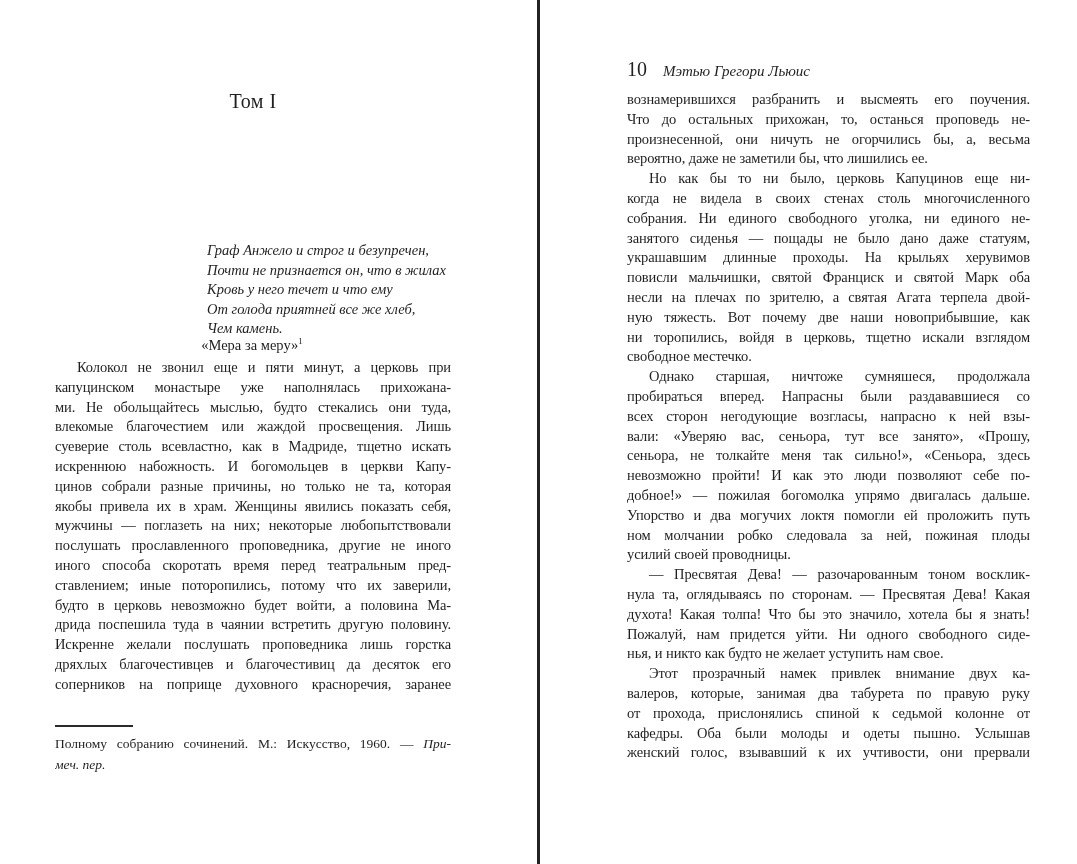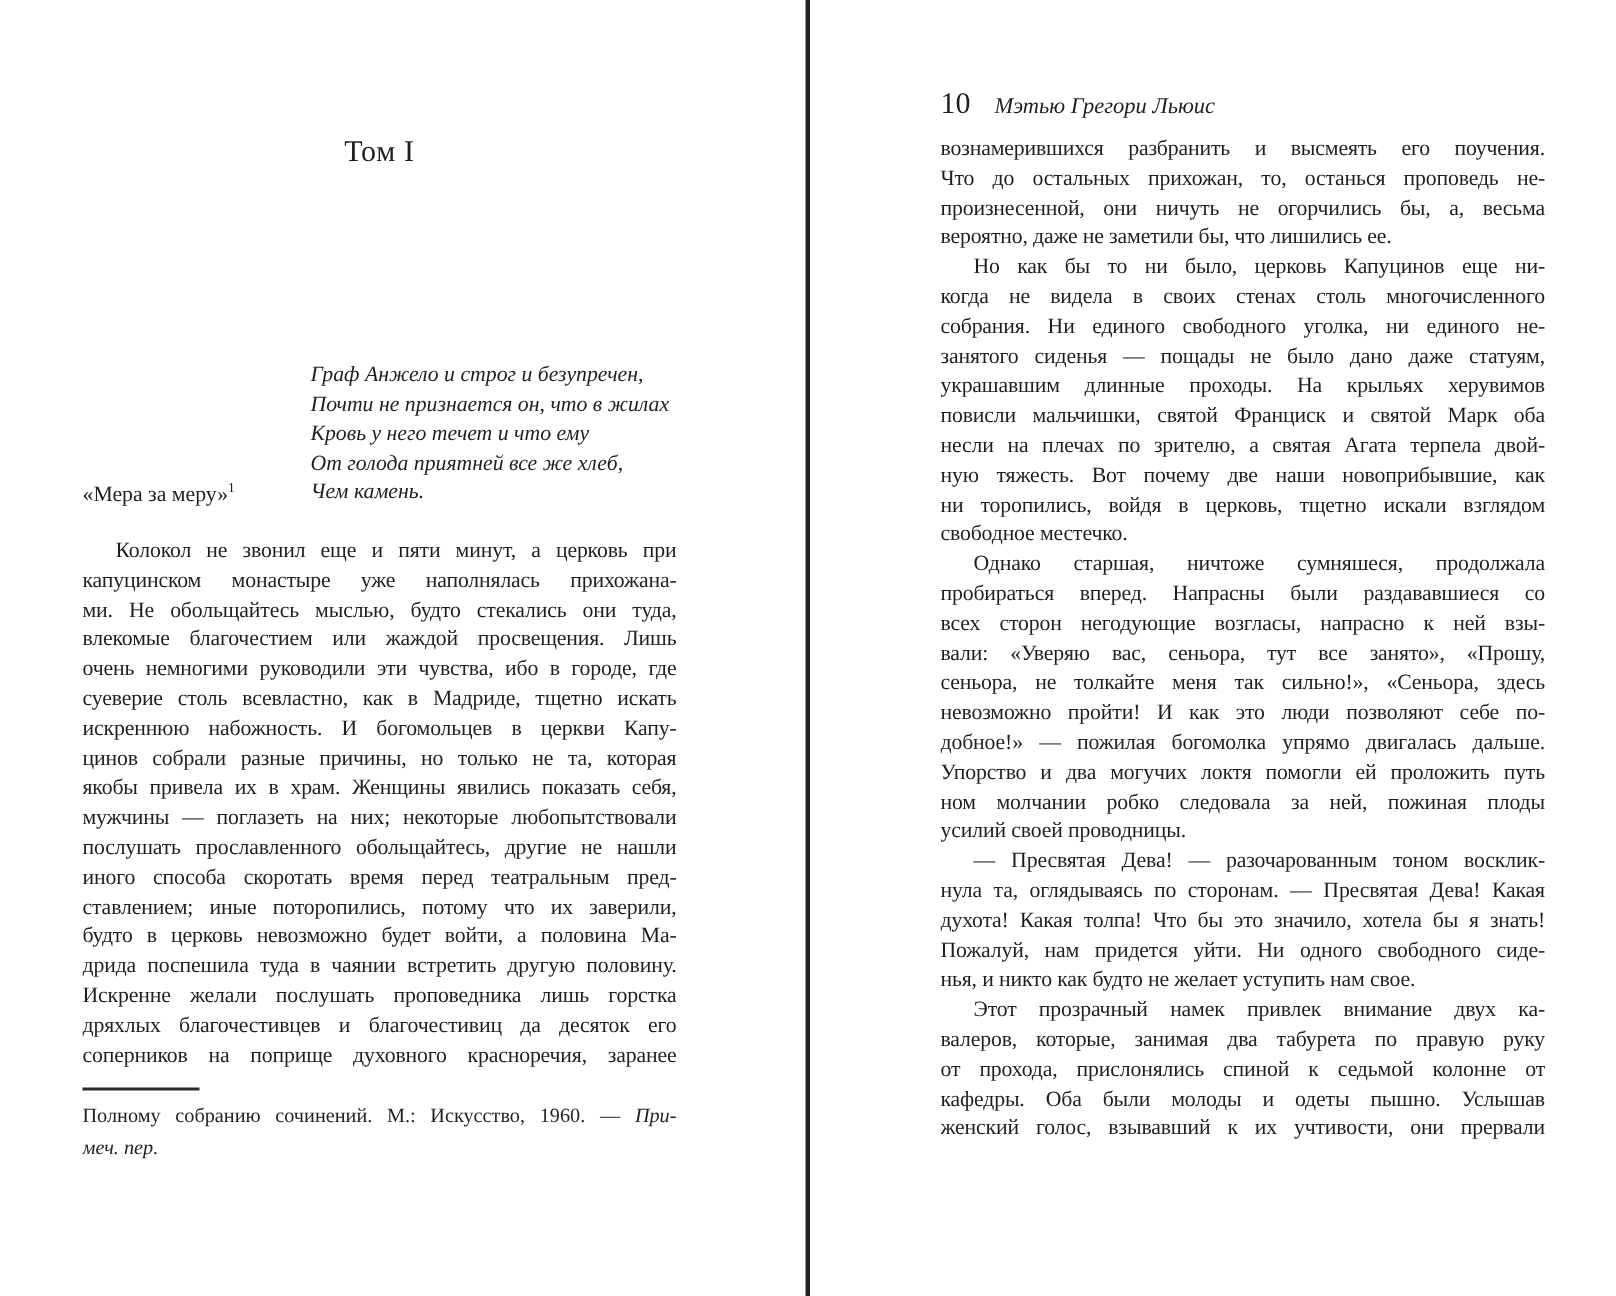--- a/index.html
+++ b/index.html
@@ -13,21 +13,21 @@
   .page.left{left:55px;width:396px;}
   .page.right{left:627px;width:403px;}
 
   .vol{position:absolute;top:90px;left:0;right:0;margin:0;text-align:center;
        font-size:20px;font-weight:500;letter-spacing:0.5px;}
   .chap{position:absolute;top:201px;left:0;right:0;margin:0;text-align:center;
         font-size:21px;font-weight:500;font-variant:small-caps;letter-spacing:1.5px;}
 
   .epigraph{position:absolute;top:241px;left:152px;right:0;}
   .ep-line{font-style:italic;font-size:14.5px;line-height:19.5px;height:19.5px;overflow:hidden;}
-  .ep-source{position:absolute;top:320px;left:0;right:2px;text-align:left;font-size:14.5px;}
+  .ep-source{position:absolute;top:336px;left:0;right:2px;text-align:center;font-size:14.5px;}
   .ep-source sup{font-size:9px;}
 
   .body{position:absolute;left:0;right:0;}
   .page.left  .body{top:358px;}
   .page.right .body{top:90px;}
   .line{
     font-size:14.5px;letter-spacing:-0.1px;
     line-height:19.8px;height:19.8px;overflow:hidden;
     text-align:justify;text-align-last:justify;
   }
@@ -60,27 +60,26 @@
       <div class="ep-line">От голода приятней все же хлеб,</div>
       <div class="ep-line">Чем камень.</div>
     </div>
   <div class="ep-source"><span>«Мера за меру»</span><sup>1</sup></div>
   <div class="body" id="left-body">
       <div class="paragraph">
         <div class="line ind">Колокол не звонил еще и пяти минут, а церковь при</div>
         <div class="line">капуцинском монастыре уже наполнялась прихожана-</div>
         <div class="line">ми. Не обольщайтесь мыслью, будто стекались они туда,</div>
         <div class="line">влекомые благочестием или жаждой просвещения. Лишь</div>
-        <div class="line">очень немногими руководили эти чувства, ибо в городе, где</div>
         <div class="line">суеверие столь всевластно, как в Мадриде, тщетно искать</div>
         <div class="line">искреннюю набожность. И богомольцев в церкви Капу-</div>
         <div class="line">цинов собрали разные причины, но только не та, которая</div>
         <div class="line">якобы привела их в храм. Женщины явились показать себя,</div>
         <div class="line">мужчины — поглазеть на них; некоторые любопытствовали</div>
-        <div class="line">послушать прославленного обольщайтесь, другие не нашли</div>
+        <div class="line">послушать прославленного проповедника, другие не иного</div>
         <div class="line">иного способа скоротать время перед театральным пред-</div>
         <div class="line">ставлением; иные поторопились, потому что их заверили,</div>
         <div class="line">будто в церковь невозможно будет войти, а половина Ма-</div>
         <div class="line">дрида поспешила туда в чаянии встретить другую половину.</div>
         <div class="line">Искренне желали послушать проповедника лишь горстка</div>
         <div class="line">дряхлых благочестивцев и благочестивиц да десяток его</div>
         <div class="line">соперников на поприще духовного красноречия, заранее</div>
       </div>
     </div>
   <div class="fn-rule"></div>

